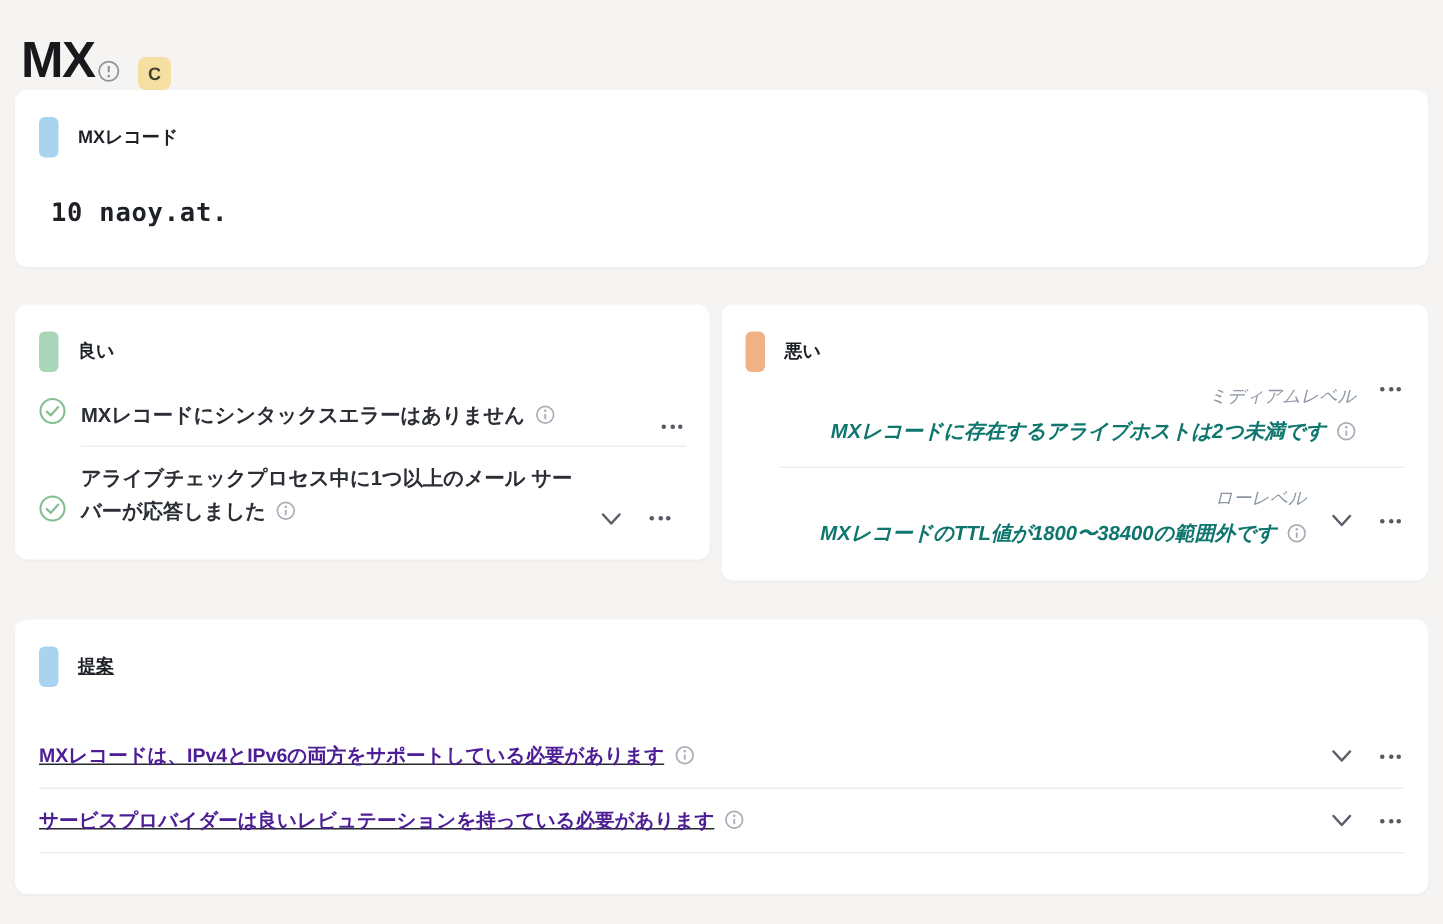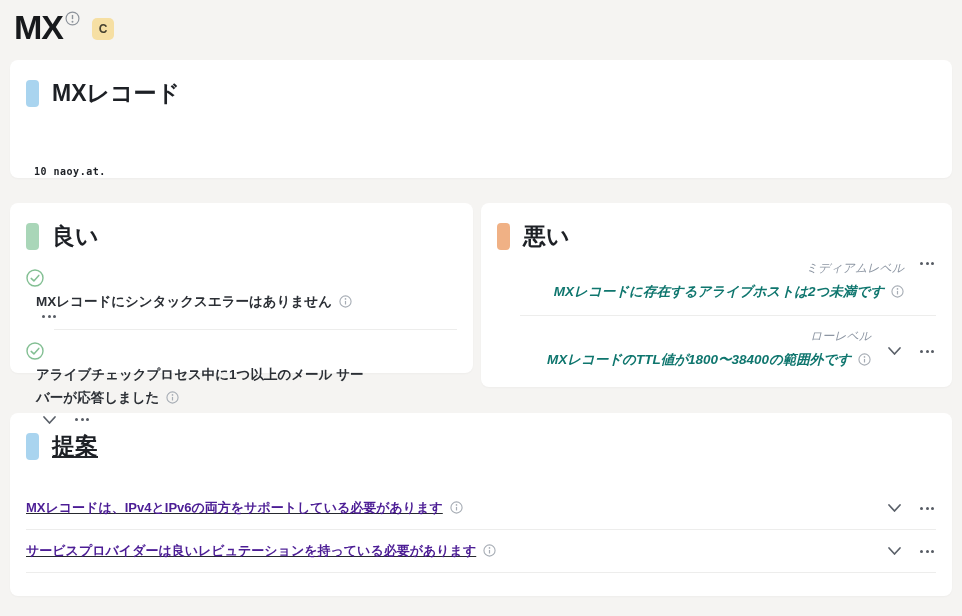--- a/index.html
+++ b/index.html
@@ -5,49 +5,49 @@
   * { margin:0; padding:0; box-sizing:border-box; }
   html,body { width:962px; height:616px; overflow:hidden; }
   body {
     background:#f5f4f2;
     font-family:"Liberation Sans","DejaVu Sans",sans-serif;
     color:#26292e;
   }
   .page { padding:8px 10px 0 10px; }
 
   
-  .header { padding:0 0 0 4px; height:52px; display:flex; align-items:flex-start; }
+  .header { padding:0 0 0 4px; height:52px; display:flex; align-items:flex-end; }
   .page-title { font-size:34px; font-weight:700; letter-spacing:-1px; line-height:1.15; color:#17191c; }
   .sup-info { margin:3px 0 0 2px; }
   .grade-badge {
     margin:10px 0 0 12px; width:22px; height:22px; border-radius:5px;
     display:flex; align-items:center; justify-content:center;
     font-size:12px; font-weight:700; color:#45402f;
   }
 
   
   .card { background:#fff; border-radius:8px; box-shadow:0 1px 2px rgba(0,0,0,0.03); }
   .card-head { display:flex; align-items:center; padding:18px 16px 0 16px; }
   .accent-bar { width:13px; height:27px; border-radius:4px; flex:0 0 auto; }
-  .card-title { font-size:23px; font-weight:700; margin-left:13px; color:#1d2025; }
+  .card-title { font-size:12px; font-weight:700; margin-left:13px; color:#1d2025; }
 
   .record-card { height:118px; }
   .record-value {
     font-family:"DejaVu Sans Mono","Liberation Mono",monospace;
-    font-size:10px; font-weight:700; color:#1d2025;
-    margin:57px 0 0 24px; letter-spacing:0.5px;
+    font-size:17px; font-weight:700; color:#1d2025;
+    margin:27px 0 0 24px; letter-spacing:0.5px;
   }
 
   .two-col { display:flex; gap:8px; margin-top:25px; align-items:flex-start; }
   .good-card { width:463px; height:170px; }
   .bad-card  { width:471px; height:184px;text-align:right; }
 
   
   .good-items { padding:15px 16px 0 16px; }
-  .g-item { display:flex; align-items:flex-start;flex-direction:column; }
+  .g-item { display:flex; align-items:flex-end; }
   .g-icon { flex:0 0 auto; margin-top:2px; }
   .g-text { flex:1 1 auto; margin-left:10px; font-size:13.5px; font-weight:700; line-height:1.65; color:#2b2f35; }
   .g-divider { height:1px; background:#ededec; margin:9px 0 10px 28px; }
 
   
   .bad-items { padding:8px 16px 0 39px; }
   .b-level { font-size:12px; color:#8d96a3; margin-bottom:5px; }
   .b-text { font-size:13.5px; font-weight:700; line-height:1.5; color:#0f766e; }
   .b-divider { height:1px; background:#ededec; margin:13px 0 12px 0; }
   .b-item { display:flex; align-items:flex-start;font-style:italic; }

